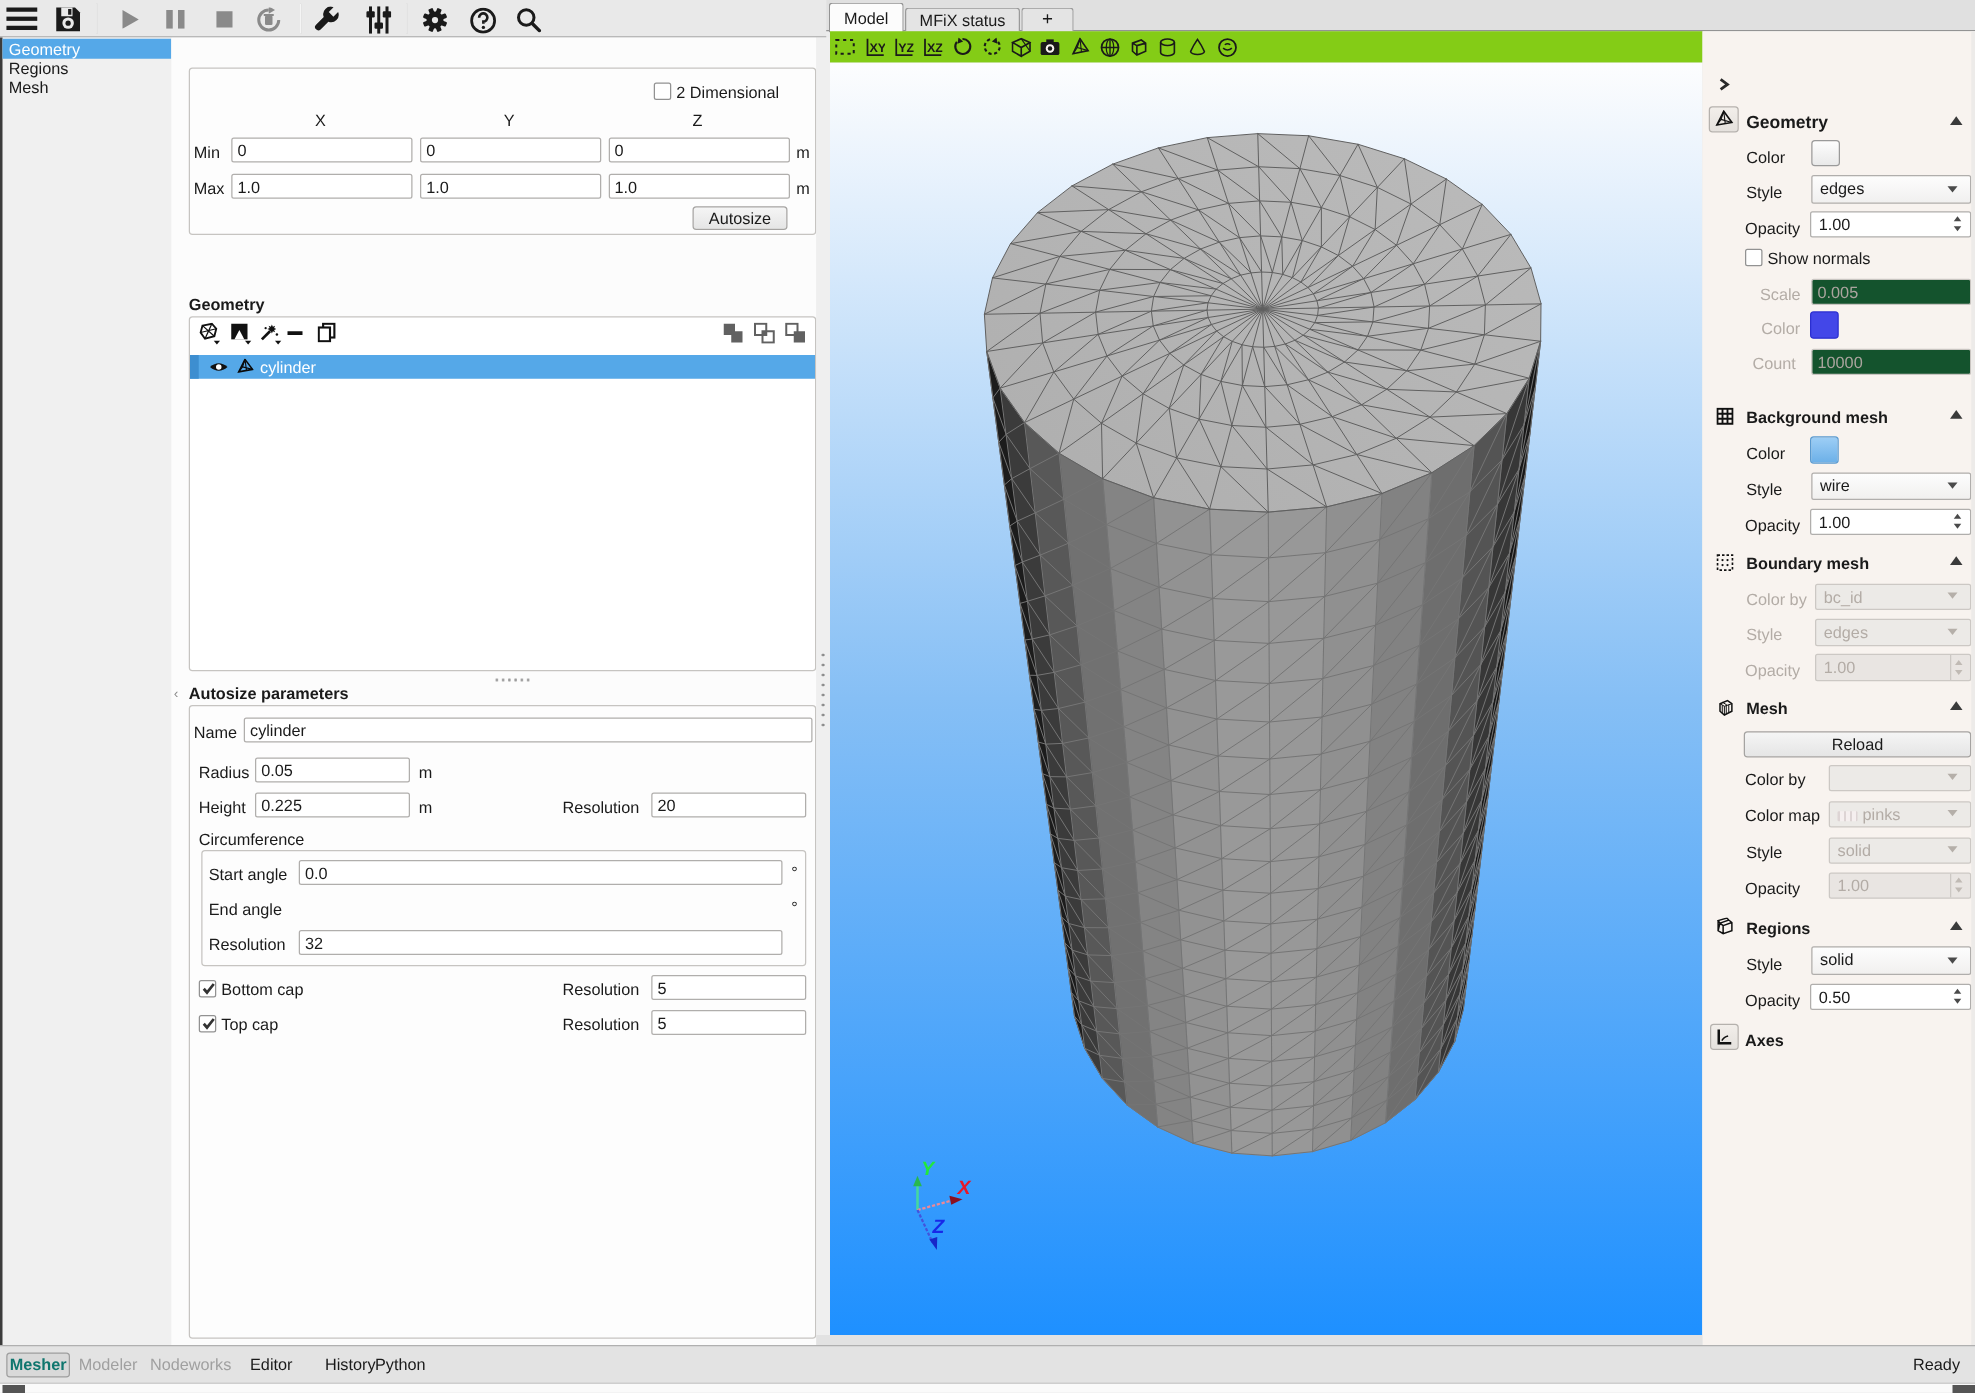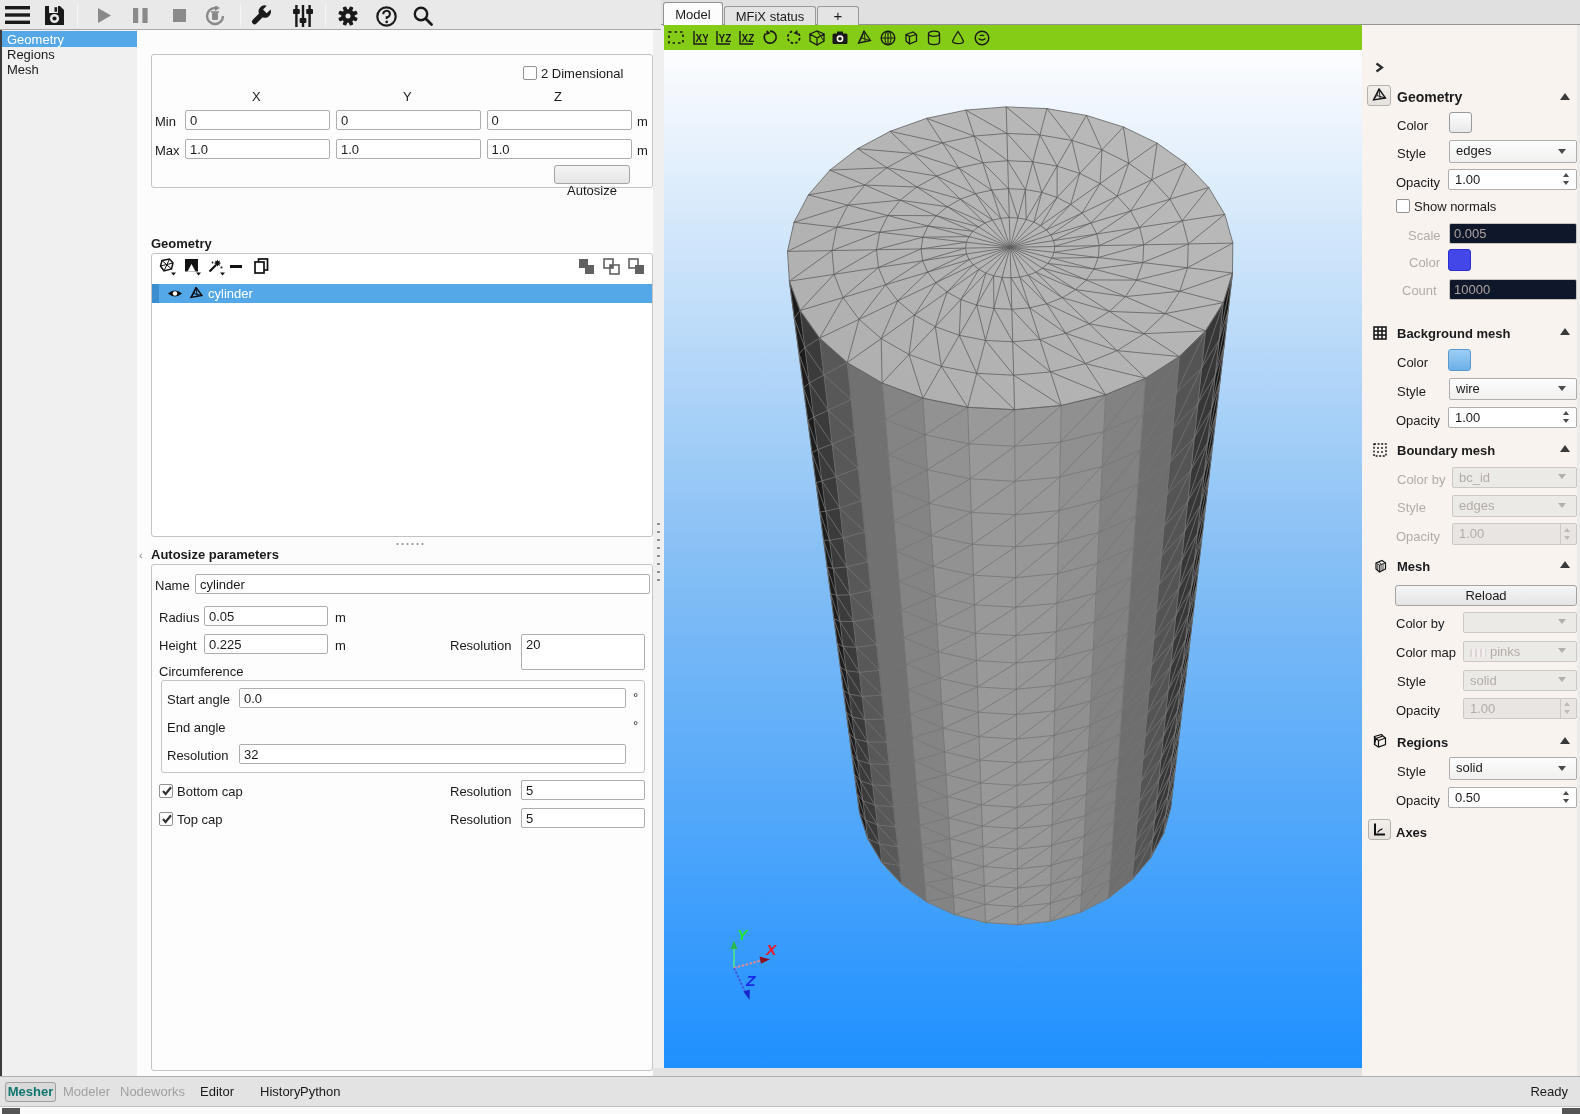--- a/index.html
+++ b/index.html
@@ -9,21 +9,21 @@
 #leftpanel{left:137px;top:30px;width:516px;height:1046px;background:#fcfcfc;}
 #splitter{left:653px;top:30px;width:11px;height:1046px;background:#efefef;}
 #vptools{left:664px;top:25px;width:698px;height:25px;background:#84cc16;}
 #viewport{left:664px;top:50px;width:698px;height:1018px;overflow:hidden;}
 #rightpanel{left:1362px;top:25px;width:218px;height:1051px;background:#f8f3ef;}
 #statusbar{left:0;top:1076px;width:1580px;height:30px;background:#e3e3e3;border-top:1px solid #b0b0b0;}
 #progress{left:0;top:1106px;width:1580px;height:8px;background:#fafafa;border-top:1px solid #c0c0c0;}
 .gb{position:absolute;border:1px solid #c6c4c1;border-radius:3px;background:#fdfdfd;}
 .inp{position:absolute;border:1px solid #b0aeac;border-radius:2px;background:#fff;
  font-size:13px;line-height:17px;padding:1px 0 0 4px;color:#1a1a1a;overflow:hidden;white-space:nowrap;}
-.inp.dis{background:#0f172a;color:#aaa49e;border-color:#c9c5c1;}
+.inp.dis{background:#14532d;color:#aaa49e;border-color:#c9c5c1;}
 .lbl{position:absolute;white-space:nowrap;}
 .b{font-weight:bold;}
 .gray{color:#b3aca6;}
 .cb{position:absolute;width:14px;height:14px;border:1px solid #929292;border-radius:2px;background:#fff;}
 .btn{position:absolute;border:1px solid #a5a3a1;border-radius:3px;background:linear-gradient(#f5f5f5,#e5e5e5);
  text-align:center;color:#1a1a1a;}
 .dd{position:absolute;border:1px solid #b0aeac;border-radius:2px;background:linear-gradient(#fdfdfd,#f1f0ef);
  padding:2px 0 0 6px;overflow:hidden;white-space:nowrap;}
 .dd.dis{background:#eceae7;color:#b3aca6;border-color:#ccc8c4;}
 .spin{position:absolute;border:1px solid #b0aeac;border-radius:2px;background:#fff;padding:2px 0 0 6px;white-space:nowrap;}
@@ -123,21 +123,21 @@
     <div class="lbl" style="left:18px;top:84px;">Min</div>
     <div class="inp" style="left:48px;top:80px;width:145px;height:20px;">0</div>
     <div class="inp" style="left:199px;top:80px;width:145px;height:20px;">0</div>
     <div class="inp" style="left:349.5px;top:80px;width:145px;height:20px;">0</div>
     <div class="lbl" style="left:500px;top:84px;">m</div>
     <div class="lbl" style="left:18px;top:113px;">Max</div>
     <div class="inp" style="left:48px;top:109px;width:145px;height:20px;">1.0</div>
     <div class="inp" style="left:199px;top:109px;width:145px;height:20px;">1.0</div>
     <div class="inp" style="left:349.5px;top:109px;width:145px;height:20px;">1.0</div>
     <div class="lbl" style="left:500px;top:113px;">m</div>
-    <div class="btn" style="left:417px;top:135px;width:76px;height:19px;padding-top:17px;">Autosize</div>
+    <div class="btn" style="left:417px;top:135px;width:76px;height:19px;padding-top:1px;">Autosize</div>
     <div class="lbl b" style="left:14px;top:206px;">Geometry</div>
     <div class="gb" style="left:14px;top:223px;width:502px;height:284px;background:#fff;"></div>
     <svg class="abs" style="left:22px;top:228px" width="18" height="18" viewBox="0 0 18 18">
       <path d="M3 2.5 L10.5 1 L14 5 L12.5 11 L5 13 L1.5 8 Z" fill="none" stroke="#111" stroke-width="1.5"></path>
       <path d="M3 2.5 L12.5 11 M10.5 1 L5 13 M14 5 L1.5 8" fill="none" stroke="#111" stroke-width="1"></path>
       <path d="M12 14.5 l5 0 -2.5 3 Z" fill="#111"></path>
     </svg>
     <svg class="abs" style="left:47px;top:228px" width="18" height="18" viewBox="0 0 18 18">
       <rect x="1" y="1" width="13" height="12.5" fill="#111"></rect>
       <path d="M7.5 6 L11.5 13.5 L3.5 13.5 Z" fill="#fff"></path>
@@ -185,21 +185,21 @@
     <div class="gb" style="left:14px;top:534px;width:502px;height:507px;"></div>
     <div class="lbl" style="left:18px;top:548px;">Name</div>
     <div class="inp" style="left:58px;top:544px;width:455px;height:20px;">cylinder</div>
     <div class="lbl" style="left:22px;top:580px;">Radius</div>
     <div class="inp" style="left:67px;top:576px;width:124px;height:20px;">0.05</div>
     <div class="lbl" style="left:198px;top:580px;">m</div>
     <div class="lbl" style="left:22px;top:608px;">Height</div>
     <div class="inp" style="left:67px;top:604px;width:124px;height:20px;">0.225</div>
     <div class="lbl" style="left:198px;top:608px;">m</div>
     <div class="lbl" style="left:313px;top:608px;">Resolution</div>
-    <div class="inp" style="left:384px;top:604px;width:124px;height:36px;">20</div>
+    <div class="inp" style="left:384px;top:604px;width:124px;height:20px;">20</div>
     <div class="lbl" style="left:22px;top:634px;">Circumference</div>
     <div class="gb" style="left:24px;top:650px;width:484px;height:93px;"></div>
     <div class="lbl" style="left:30px;top:662px;">Start angle</div>
     <div class="inp" style="left:102px;top:658px;width:387px;height:20px;">0.0</div>
     <div class="lbl" style="left:496px;top:660px;">°</div>
     <div class="lbl" style="left:30px;top:690px;">End angle</div>
     <div class="lbl" style="left:496px;top:688px;">°</div>
     <div class="lbl" style="left:30px;top:718px;">Resolution</div>
     <div class="inp" style="left:102px;top:714px;width:387px;height:20px;">32</div>
     <div class="cb" style="left:22px;top:754px;">

